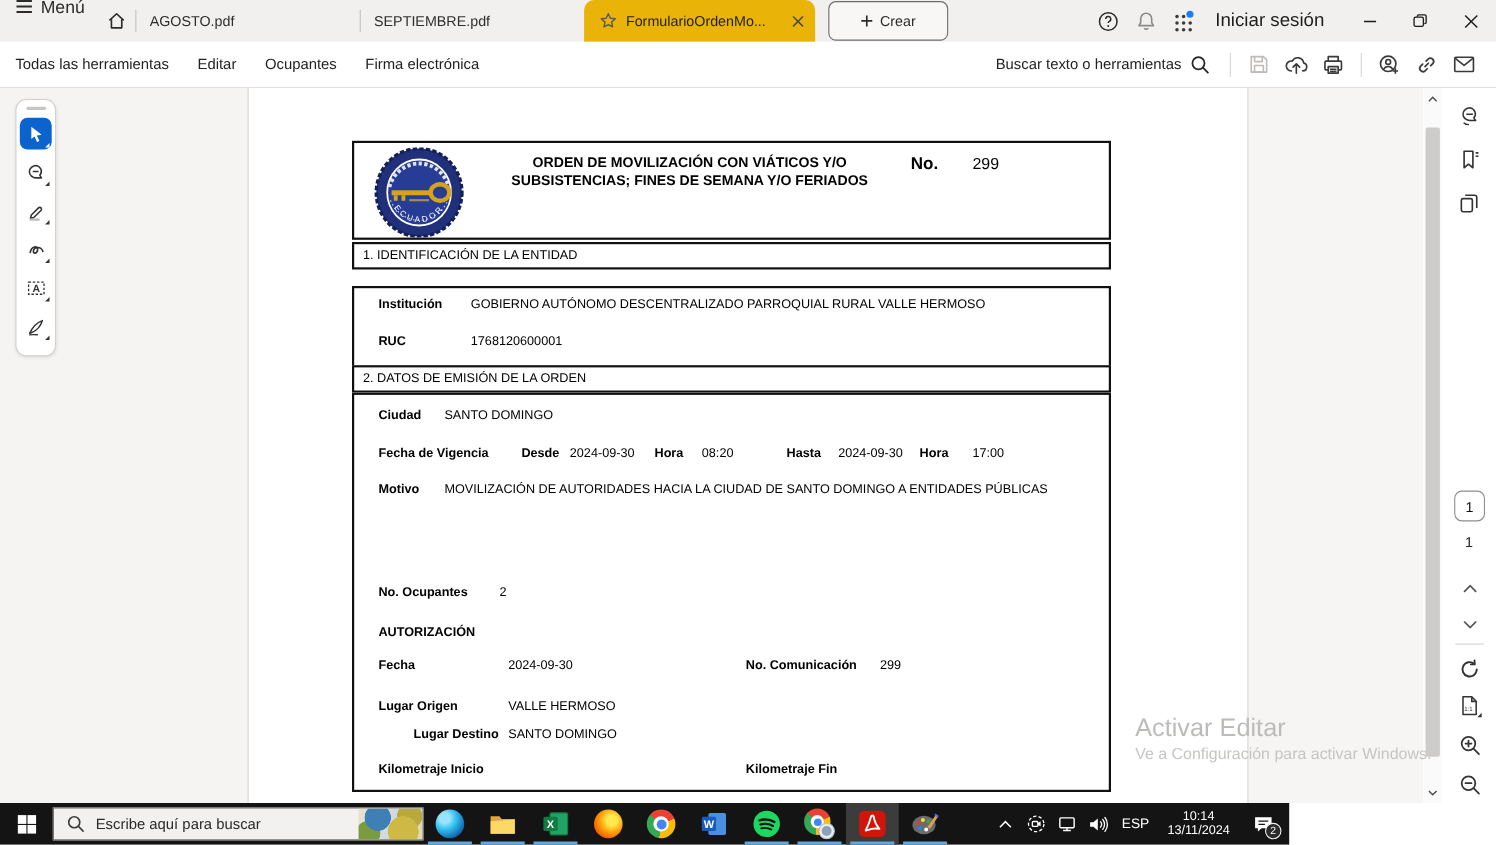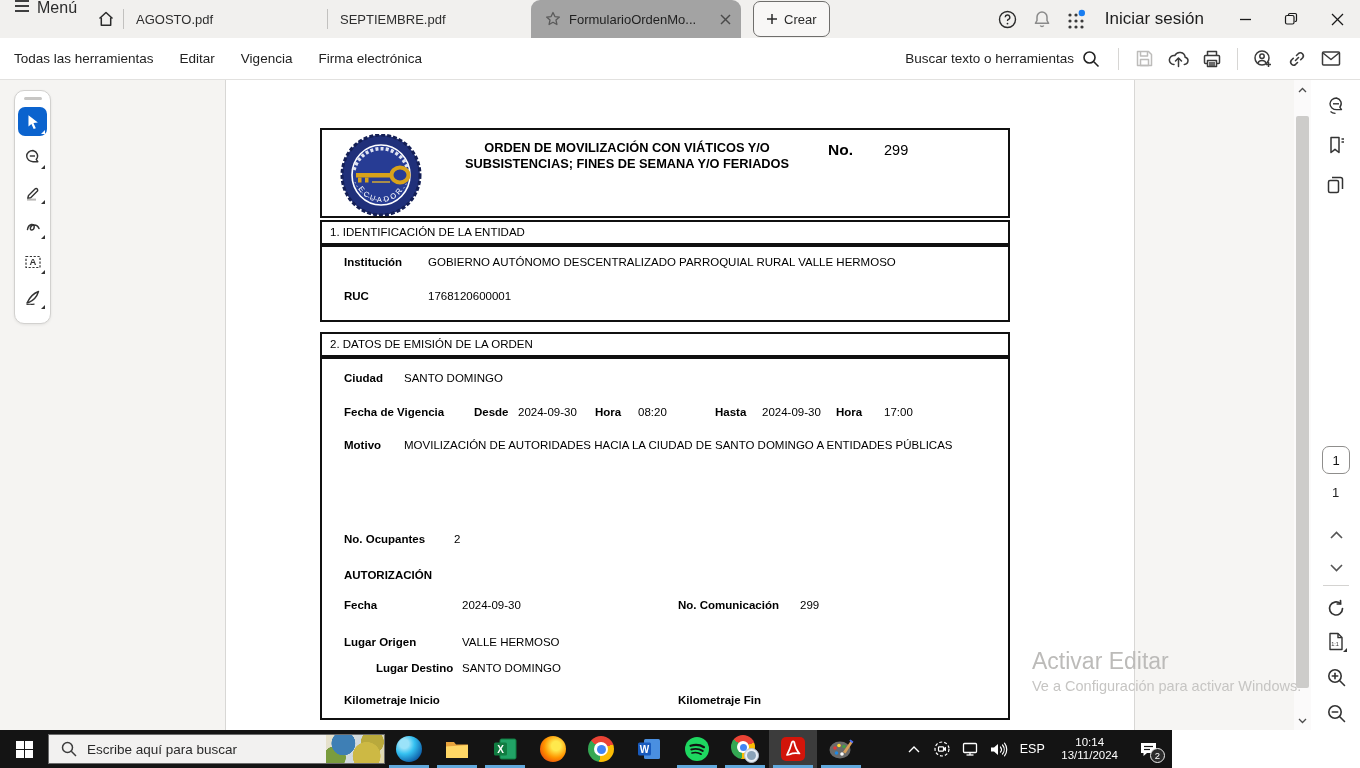--- a/index.html
+++ b/index.html
@@ -6,23 +6,23 @@
   html,body { width:1360px; height:768px; }
   body { font-family:"Liberation Sans", sans-serif; background:#fff; overflow:hidden; }
   .screen { position:relative; width:1360px; height:768px; background:#fff; overflow:hidden; }
 
   
   .tabbar { position:absolute; top:0; left:0; width:1360px; height:38px; background:#f1f0ee; display:flex; align-items:center; }
   .menu-btn { display:flex; align-items:flex-start; gap:7px; padding:0 12px 0 14px; height:40px; cursor:pointer; color:#2b2b2b; font-size:16px; }
   .home-btn { width:34px; height:38px; display:flex; align-items:center; justify-content:center; }
   .vdiv { width:1px; height:20px; background:#c2c1bf; }
   .tab { width:203px; height:38px; display:flex; align-items:center; padding-left:12px; font-size:13px; color:#2e2e2e; cursor:pointer; }
-  .tab-active { width:210px; height:38px; background:#a3a3a3; border-radius:9px 9px 0 0; display:flex; align-items:center; gap:8px; padding:0 10px 0 14px; font-size:13px; color:#1f1f1f; }
+  .tab-active { width:210px; height:38px; background:#eab308; border-radius:9px 9px 0 0; display:flex; align-items:center; gap:8px; padding:0 10px 0 14px; font-size:13px; color:#1f1f1f; }
   .tab-active .tab-label { flex:1; white-space:nowrap; overflow:hidden; }
-  .create-btn { margin-left:12px; height:36px; border:1px solid #6f6e6c; border-radius:7px; display:flex; align-items:center; gap:6px; padding:0 12px; font-size:13px; color:#2b2b2b; background:#f8f7f6; cursor:pointer; }
+  .create-btn { margin-left:12px; height:36px; border:1px solid #6f6e6c; border-radius:7px; display:flex; align-items:center; gap:6px; padding:0 28px; font-size:13px; color:#2b2b2b; background:#f8f7f6; cursor:pointer; }
   .tb-right { margin-left:auto; display:flex; align-items:center; }
   .tb-icon { width:34px; height:38px; display:flex; align-items:center; justify-content:center; cursor:pointer; position:relative; }
   .signin { font-size:17px; color:#1d1d1d; margin:0 18px 0 12px; cursor:pointer; }
   .winctl { width:46px; height:38px; display:flex; align-items:center; justify-content:center; cursor:pointer; }
 
   
   .toolbar { position:absolute; top:38px; left:0; width:1360px; height:42px; background:#fff; border-bottom:1px solid #e2e1df; display:flex; align-items:center; }
   .tool-menu { display:flex; align-items:center; gap:26px; padding-left:14px; }
   .tool-menu .tm-item { font-size:13.5px; color:#222; cursor:pointer; }
   .tb2-right { margin-left:auto; display:flex; align-items:center; gap:4px; padding-right:14px; }
@@ -39,21 +39,21 @@
   .ptool.active { background:#0b63ce; color:#fff; }
   .ptool::after { content:""; position:absolute; right:2px; bottom:2px; border-left:4px solid transparent; border-bottom:4px solid currentColor; }
 
   .canvas { position:absolute; left:227px; top:0; width:906px; height:650px; background:#fff; }
 
   
   .form { position:absolute; left:93px; top:48px; width:694px; height:592px; font-size:11.5px; color:#000; }
   .fbox { position:absolute; left:0; width:690px; border:2px solid #101010; background:#fff; }
   .box-header { top:0; height:90px; }
   .box-s1h { top:92px; height:25px; }
-  .box-s1b { top:117px; height:77px; }
+  .box-s1b { top:132px; height:77px; }
   .box-s2h { top:204px; height:25px; }
   .box-s2b { top:229px; height:363px; }
   .sec-title { position:absolute; left:8px; top:4px; font-weight:normal; font-size:11.5px; }
   .flabel { position:absolute; font-weight:bold; white-space:nowrap; }
   .fval { position:absolute; white-space:nowrap; }
   .doc-title { position:absolute; left:114px; top:10px; width:382px; text-align:center; font-weight:bold; font-size:12.8px; line-height:15.5px; }
   .doc-no { position:absolute; left:506px; top:11px; font-weight:bold; font-size:15.5px; }
   .doc-noval { position:absolute; left:562px; top:12px; font-size:14.5px; }
   .logo { position:absolute; left:18px; top:4px; width:82px; height:82px; }
 
@@ -208,21 +208,21 @@
             <line x1="12" y1="1" x2="1" y2="12"></line>
           </svg>
       </div>
     </div>
   </div>
 
   <div class="toolbar">
     <div class="tool-menu">
       <span class="tm-item">Todas las herramientas</span>
       <span class="tm-item">Editar</span>
-      <span class="tm-item">Vigencia</span>
+      <span class="tm-item">Ocupantes</span>
       <span class="tm-item">Firma electrónica</span>
     </div>
     <div class="tb2-right">
       <div class="searchbox">
         <span>Buscar texto o herramientas</span>
         <span>
           <svg width="18" height="18" viewBox="0 0 18 18" fill="none" stroke="#222" stroke-width="1.6">
               <circle cx="7.5" cy="7.5" r="5.5"></circle>
               <line x1="11.8" y1="11.8" x2="16.5" y2="16.5"></line>
             </svg>

